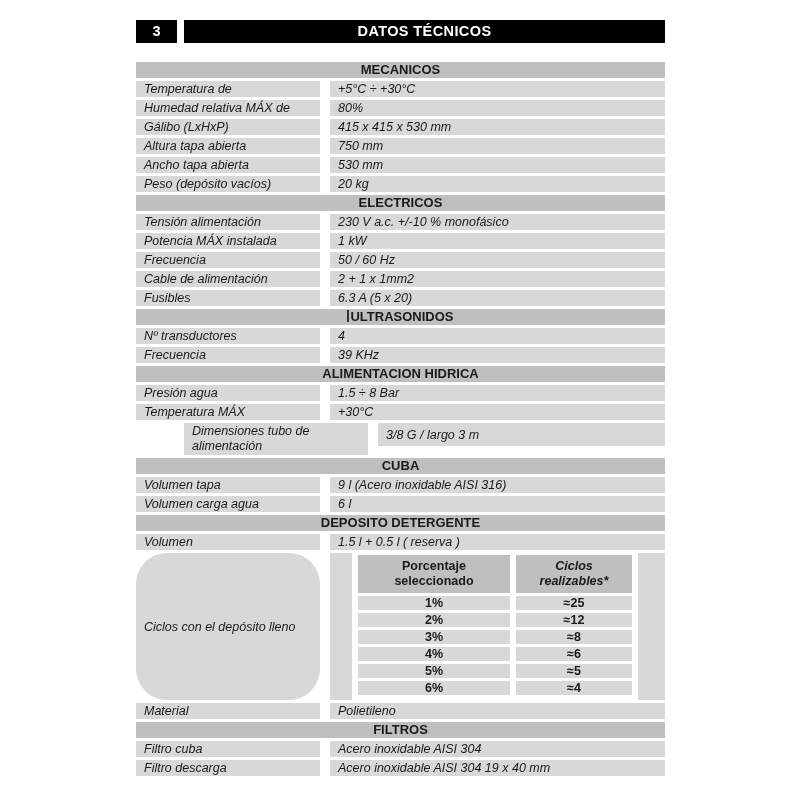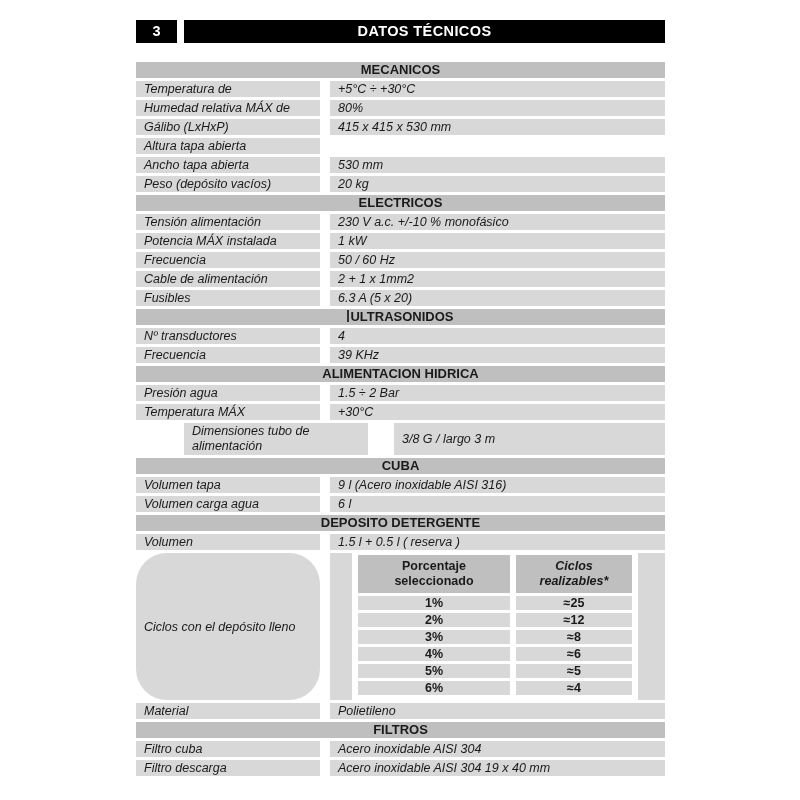--- a/index.html
+++ b/index.html
@@ -47,21 +47,21 @@
   .cell{
     background:var(--cell-bg);
     font-style:italic;font-size:12.5px;
     padding-left:8px;
   }
   .lbl{width:184px;height:16px;line-height:16px;}
   .val{flex:1;height:16px;line-height:16px;}
   
   .row.tall .lbl{height:32px;line-height:15px;display:flex;align-items:center;margin-left:48px;}
   .row.tall .lbl span{display:block;}
-  .row.tall .val{height:32px;display:flex;align-items:center;line-height:14px;margin-left:16px;}
+  .row.tall .val{height:23px;display:flex;align-items:center;line-height:14px;}
   
   .row.big{height:147px;}
   .row.big .lbl{height:147px;display:flex;align-items:center;border-radius:31px;}
   .row.big .val{height:147px;line-height:normal;padding-left:0;}
   .nested{
     margin-left:22px;margin-right:27px;height:147px;
     background:#ffffff;padding:2px 6px;
   }
   .n-row{display:flex;gap:6px;margin-bottom:3px;}
   .n-hdr-cell{
@@ -98,20 +98,21 @@
   <div class="row">
     <div class="cell lbl">Humedad relativa MÁX de 30ºC</div>
     <div class="cell val">80%</div>
   </div>
   <div class="row">
     <div class="cell lbl">Gálibo (LxHxP)</div>
     <div class="cell val">415 x 415 x 530 mm</div>
   </div>
   <div class="row">
     <div class="cell lbl">Altura tapa abierta</div>
+    <div class="cell val">750 mm</div>
   </div>
   <div class="row">
     <div class="cell lbl">Ancho tapa abierta</div>
     <div class="cell val">530 mm</div>
   </div>
   <div class="row">
     <div class="cell lbl">Peso (depósito vacíos)</div>
     <div class="cell val">20 kg</div>
   </div>
 
@@ -143,21 +144,21 @@
     <div class="cell val">4</div>
   </div>
   <div class="row">
     <div class="cell lbl">Frecuencia</div>
     <div class="cell val">39 KHz</div>
   </div>
 
   <div class="sec-hdr">ALIMENTACION HIDRICA</div>
   <div class="row">
     <div class="cell lbl">Presión agua</div>
-    <div class="cell val">1.5 ÷ 2 Bar</div>
+    <div class="cell val">1.5 ÷ 8 Bar</div>
   </div>
   <div class="row">
     <div class="cell lbl">Temperatura MÁX</div>
     <div class="cell val">+30°C</div>
   </div>
   <div class="row tall">
     <div class="cell lbl">
         <span>Dimensiones tubo de alimentación</span>
       </div>
     <div class="cell val">

